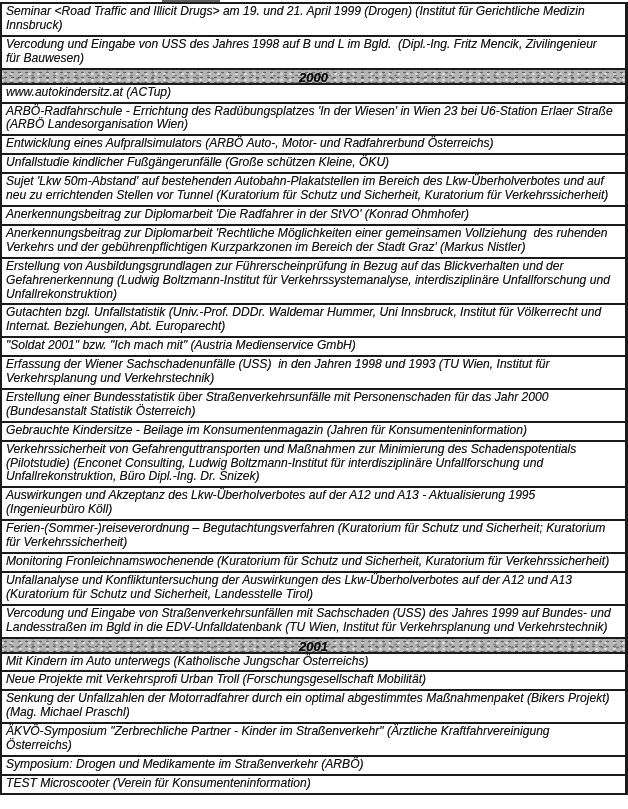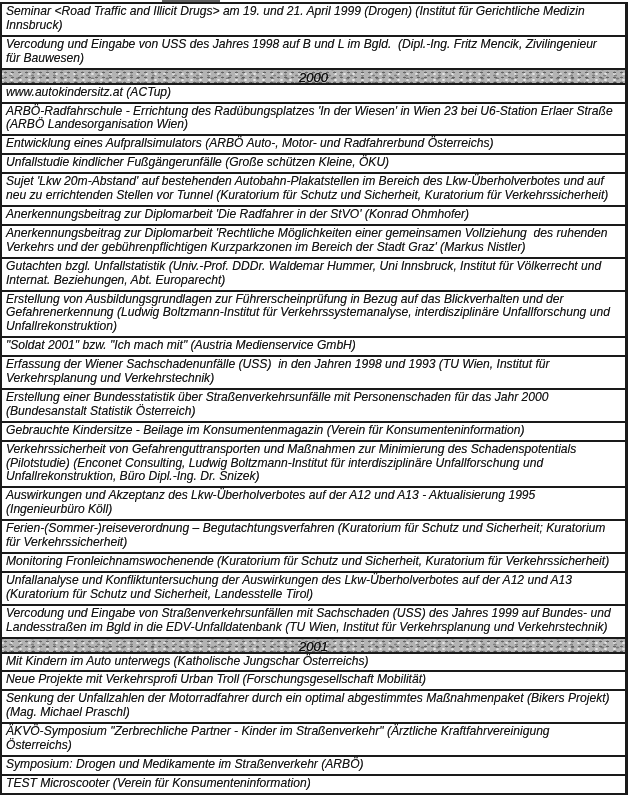--- a/index.html
+++ b/index.html
@@ -55,21 +55,21 @@
     background-color:var(--band-bg);
     background-image:
       radial-gradient(rgba(35,35,35,.55) 1px, transparent 1.6px),
       radial-gradient(rgba(70,70,70,.45) 1px, transparent 2px),
       radial-gradient(rgba(255,255,255,.65) 1px, transparent 1.7px),
       radial-gradient(rgba(25,25,25,.35) 1.2px, transparent 2.2px);
     background-size:7px 5px, 11px 7px, 9px 6px, 15px 9px;
     background-position:0 0, 3px 2px, 5px 1px, 8px 4px;
     text-align:center;
     font-style:italic;
-    font-weight:normal;
+    font-weight:bold;
     font-size:13px;
     line-height:15px;
     color:#0d0d0d;
     text-shadow:0 0 .5px rgba(0,0,0,.7);
   }
 </style>
 </head>
 <body>
 
 <div class="page">
@@ -78,36 +78,36 @@
       <div class="row entry">Seminar &lt;Road Traffic and Illicit Drugs&gt; am 19. und 21. April 1999 (Drogen) (Institut für Gerichtliche Medizin
 Innsbruck)</div>
       <div class="row entry">Vercodung und Eingabe von USS des Jahres 1998 auf B und L im Bgld.  (Dipl.-Ing. Fritz Mencik, Zivilingenieur
 für Bauwesen)</div>
       <div class="row year-band">2000</div>
       <div class="row entry underline">www.autokindersitz.at (ACTup)</div>
       <div class="row entry">ARBÖ-Radfahrschule - Errichtung des Radübungsplatzes 'In der Wiesen' in Wien 23 bei U6-Station Erlaer Straße
 (ARBÖ Landesorganisation Wien)</div>
       <div class="row entry">Entwicklung eines Aufprallsimulators (ARBÖ Auto-, Motor- und Radfahrerbund Österreichs)</div>
       <div class="row entry">Unfallstudie kindlicher Fußgängerunfälle (Große schützen Kleine, ÖKU)</div>
-      <div class="row entry">Sujet 'Lkw 20m-Abstand' auf bestehenden Autobahn-Plakatstellen im Bereich des Lkw-Überholverbotes und auf
+      <div class="row entry">Sujet 'Lkw 50m-Abstand' auf bestehenden Autobahn-Plakatstellen im Bereich des Lkw-Überholverbotes und auf
 neu zu errichtenden Stellen vor Tunnel (Kuratorium für Schutz und Sicherheit, Kuratorium für Verkehrssicherheit)</div>
       <div class="row entry">Anerkennungsbeitrag zur Diplomarbeit 'Die Radfahrer in der StVO' (Konrad Ohmhofer)</div>
       <div class="row entry">Anerkennungsbeitrag zur Diplomarbeit 'Rechtliche Möglichkeiten einer gemeinsamen Vollziehung  des ruhenden
 Verkehrs und der gebührenpflichtigen Kurzparkzonen im Bereich der Stadt Graz' (Markus Nistler)</div>
-      <div class="row entry">Gutachten bzgl. Unfallstatistik (Univ.-Prof. DDDr. Waldemar Hummer, Uni Innsbruck, Institut für Völkerrecht und
-Internat. Beziehungen, Abt. Europarecht)</div>
       <div class="row entry">Erstellung von Ausbildungsgrundlagen zur Führerscheinprüfung in Bezug auf das Blickverhalten und der
 Gefahrenerkennung (Ludwig Boltzmann-Institut für Verkehrssystemanalyse, interdisziplinäre Unfallforschung und
 Unfallrekonstruktion)</div>
+      <div class="row entry">Gutachten bzgl. Unfallstatistik (Univ.-Prof. DDDr. Waldemar Hummer, Uni Innsbruck, Institut für Völkerrecht und
+Internat. Beziehungen, Abt. Europarecht)</div>
       <div class="row entry">"Soldat 2001" bzw. "Ich mach mit" (Austria Medienservice GmbH)</div>
       <div class="row entry">Erfassung der Wiener Sachschadenunfälle (USS)  in den Jahren 1998 und 1993 (TU Wien, Institut für
 Verkehrsplanung und Verkehrstechnik)</div>
       <div class="row entry">Erstellung einer Bundesstatistik über Straßenverkehrsunfälle mit Personenschaden für das Jahr 2000
 (Bundesanstalt Statistik Österreich)</div>
-      <div class="row entry">Gebrauchte Kindersitze - Beilage im Konsumentenmagazin (Verein für Konsumenteninformation)</div>
+      <div class="row entry">Gebrauchte Kindersitze - Beilage im Konsumentenmagazin (Jahren für Konsumenteninformation)</div>
       <div class="row entry">Verkehrssicherheit von Gefahrenguttransporten und Maßnahmen zur Minimierung des Schadenspotentials
 (Pilotstudie) (Enconet Consulting, Ludwig Boltzmann-Institut für interdisziplinäre Unfallforschung und
 Unfallrekonstruktion, Büro Dipl.-Ing. Dr. Snizek)</div>
       <div class="row entry">Auswirkungen und Akzeptanz des Lkw-Überholverbotes auf der A12 und A13 - Aktualisierung 1995
 (Ingenieurbüro Köll)</div>
       <div class="row entry">Ferien-(Sommer-)reiseverordnung – Begutachtungsverfahren (Kuratorium für Schutz und Sicherheit; Kuratorium
 für Verkehrssicherheit)</div>
       <div class="row entry">Monitoring Fronleichnamswochenende (Kuratorium für Schutz und Sicherheit, Kuratorium für Verkehrssicherheit)</div>
       <div class="row entry">Unfallanalyse und Konfliktuntersuchung der Auswirkungen des Lkw-Überholverbotes auf der A12 und A13
 (Kuratorium für Schutz und Sicherheit, Landesstelle Tirol)</div>

